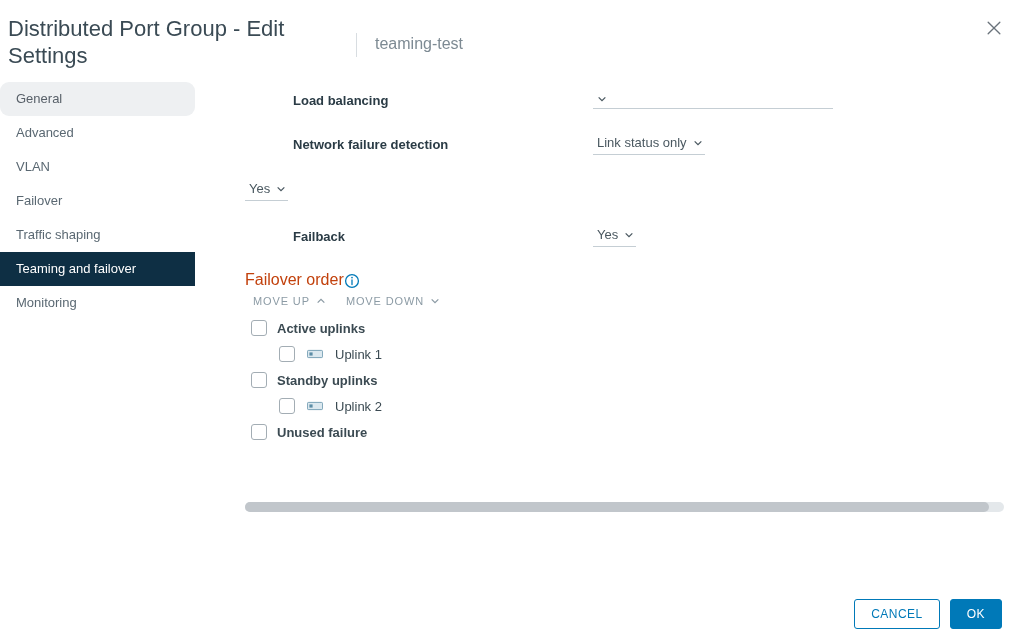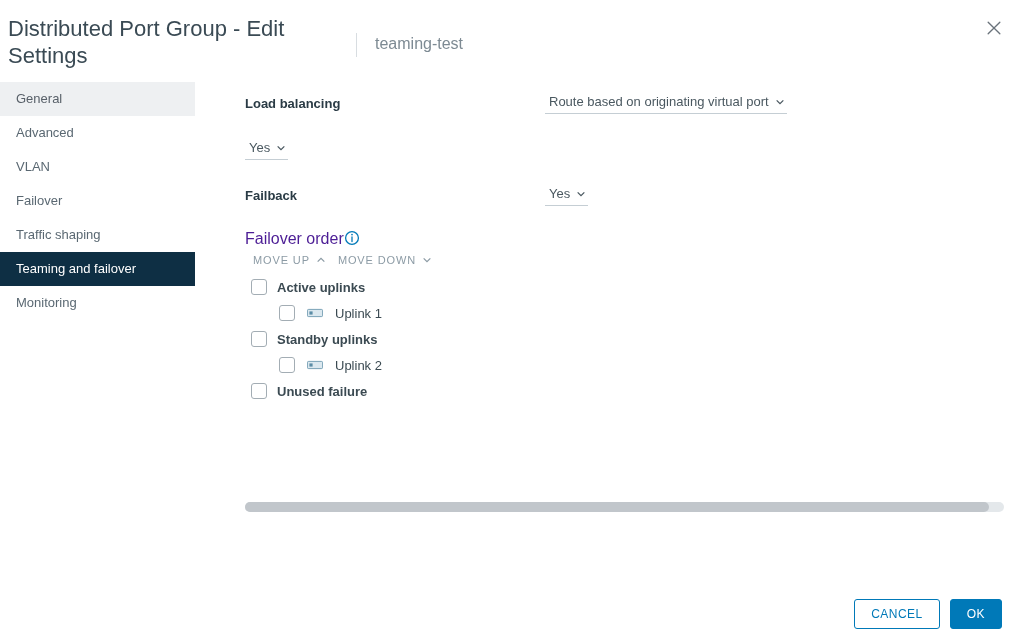--- a/index.html
+++ b/index.html
@@ -76,21 +76,21 @@
     width: 195px;
     padding-top: 10px;
   }
   .sidebar-item {
     padding: 9px 16px;
     font-size: 13px;
     color: var(--text-muted);
     cursor: pointer;
     border-bottom: 1px solid transparent;
   }
-  .sidebar-item.light { background: var(--sidebar-hover); color: #586069; }
+  .sidebar-item.light { background: var(--sidebar-hover); color: #586069; border-radius: 9px; }
   .sidebar-item.active {
     background: var(--sidebar-active);
     color: #ffffff;
   }
 
   .content {
     flex: 1;
     padding: 20px 20px 0 50px;
     position: relative;
   }
@@ -98,20 +98,21 @@
   .form-row {
     display: flex;
     align-items: center;
     margin-bottom: 24px;
   }
   .form-label {
     width: 300px;
     font-size: 13px;
     font-weight: 600;
     color: #2a3b45;
+    margin-left: 48px;
   }
   .form-value {
     display: inline-flex;
     align-items: center;
     border-bottom: 1px solid var(--border);
     padding: 2px 2px 4px 4px;
     color: #4a5860;
     font-size: 13px;
     min-width: 40px;
     gap: 6px;
@@ -121,34 +122,34 @@
 
   .chev-down {
     width: 10px; height: 10px; display: inline-block;
   }
   .chev-down svg, .chev-up svg { width: 100%; height: 100%; display: block; }
   .chev-up { width: 10px; height: 10px; display: inline-block; }
 
   
   .section-heading {
     display: flex;
-    align-items: flex-start;
+    align-items: flex-end;
     font-size: 16px;
-    color: #4c1d95;
+    color: #c2410c;
     margin-top: 10px;
     margin-bottom: 6px;
   }
   .info-icon {
     width: 16px; height: 16px; color: var(--link-blue);
   }
   .info-icon svg { width: 100%; height: 100%; }
 
   .move-row {
     display: flex;
-    gap: 12px;
+    gap: 20px;
     padding-left: 8px;
     margin-bottom: 8px;
   }
   .move-btn {
     display: inline-flex;
     align-items: center;
     gap: 6px;
     font-size: 11px;
     letter-spacing: 0.08em;
     color: var(--text-light);
@@ -259,29 +260,39 @@
     <div class="sidebar-item"><span>Traffic shaping</span></div>
     <div class="sidebar-item active"><span>Teaming and failover</span></div>
     <div class="sidebar-item"><span>Monitoring</span></div>
   </div>
 
   <div class="content">
 
     <div class="form-row">
       <div class="form-label">Load balancing</div>
       <div class="form-value wide">
-        <span>Route based on originating virtual port</span>
-        <span class="chev-down">
-          <svg viewBox="0 0 12 12" fill="none" stroke="currentColor" stroke-width="1.5">
-              <polyline points="2,4 6,8 10,4"></polyline>
-            </svg>
-        </span>
-      </div>
-    </div>
-
+        <span class="chev-down">
+          <svg viewBox="0 0 12 12" fill="none" stroke="currentColor" stroke-width="1.5">
+              <polyline points="2,4 6,8 10,4"></polyline>
+            </svg>
+        </span>
+      </div>
+    </div>
+
+    <div class="form-row">
+      <div class="form-label">Network failure detection</div>
+      <div class="form-value">
+        <span>Link status only</span>
+        <span class="chev-down">
+          <svg viewBox="0 0 12 12" fill="none" stroke="currentColor" stroke-width="1.5">
+              <polyline points="2,4 6,8 10,4"></polyline>
+            </svg>
+        </span>
+      </div>
+    </div>
 
     <div class="form-row">
       <div class="form-value">
         <span>Yes</span>
         <span class="chev-down">
           <svg viewBox="0 0 12 12" fill="none" stroke="currentColor" stroke-width="1.5">
               <polyline points="2,4 6,8 10,4"></polyline>
             </svg>
         </span>
       </div>

